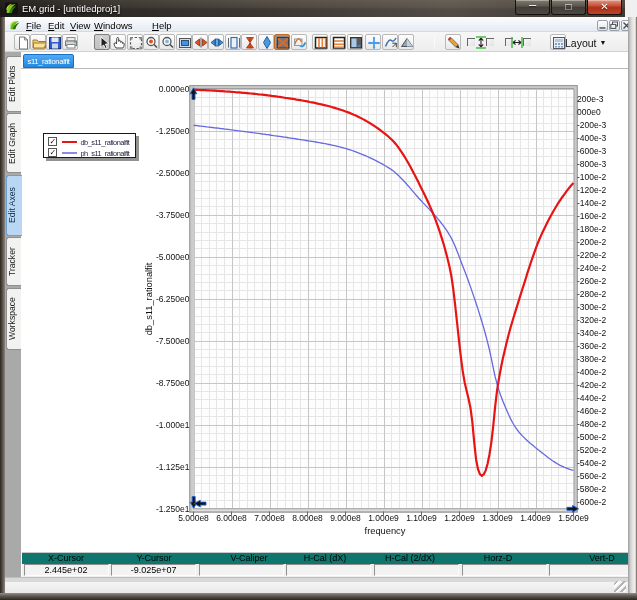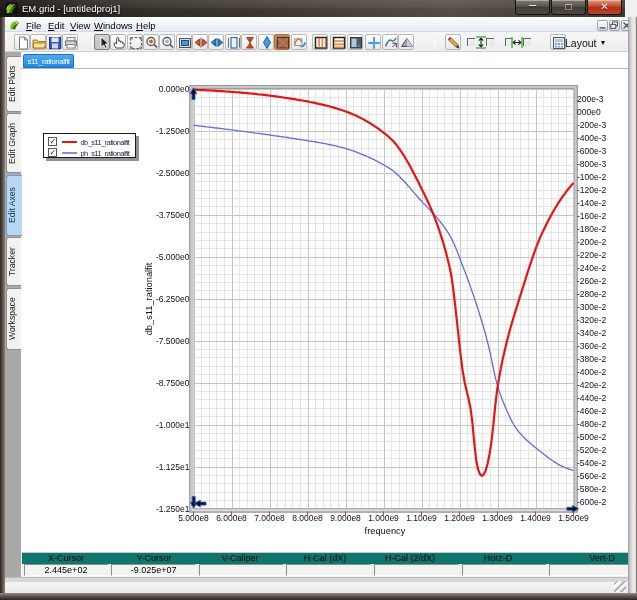--- a/index.html
+++ b/index.html
@@ -77,21 +77,21 @@
 <div class="abs" id="menubar">
   <svg class="abs" style="left:7px;top:2px" width="12" height="12" viewBox="0 0 16 15">
     <path d="M2 13 C2 6 5 3 13 2 C8 6 7 8 6 13 Z" fill="#6ab818"></path>
     <path d="M5 13 C6 9 8 6 14 4 C10 8 9 10 8.5 13 Z" fill="#2a6a0a"></path>
     <path d="M1.5 9 C2 5 4 2.5 9 1.5 C5 4 3 6 3 9 Z" fill="#b8d830"></path>
   </svg>
   <div class="menuitem" style="left:24px"><u>F</u>ile</div>
   <div class="menuitem" style="left:46px"><u>E</u>dit</div>
   <div class="menuitem" style="left:68px"><u>V</u>iew</div>
   <div class="menuitem" style="left:92px"><u>W</u>indows</div>
-  <div class="menuitem" style="left:134px"><u>H</u>elp</div>
+  <div class="menuitem" style="left:150px"><u>H</u>elp</div>
   <div class="mdibtn" style="left:595px"><svg width="9" height="9" viewBox="0 0 9 9">
         <line x1="1.5" y1="7" x2="7.5" y2="7" stroke="#4a4f56" stroke-width="1.4"></line>
       </svg></div>
   <div class="mdibtn" style="left:607px"><svg width="9" height="9" viewBox="0 0 9 9">
         <rect x="2.5" y="1" width="5" height="4" fill="none" stroke="#4a4f56"></rect>
         <rect x="0.8" y="3.4" width="5" height="4" fill="#eef1f5" stroke="#4a4f56"></rect>
       </svg></div>
   <div class="mdibtn" style="left:619px"><svg width="9" height="9" viewBox="0 0 9 9">
         <path d="M1.5 1.5 L7.5 7.5 M7.5 1.5 L1.5 7.5" stroke="#4a4f56" stroke-width="1.4"></path>
       </svg></div>
@@ -507,21 +507,21 @@
   </div>
 <div class="vtab" style="top:237px;height:49px">
     <div>Tracker</div>
   </div>
 <div class="vtab" style="top:287.5px;height:62px">
     <div>Workspace</div>
   </div>
 <div class="abs" id="statushdr">
 <div class="shcol" style="left:0px">X-Cursor</div>
 <div class="shcol" style="left:88px">Y-Cursor</div>
-<div class="shcol" style="left:174px">V-Caliper</div>
+<div class="shcol" style="left:183px">V-Caliper</div>
 <div class="shcol" style="left:259px">H-Cal (dX)</div>
 <div class="shcol" style="left:344px">H-Cal (2/dX)</div>
 <div class="shcol" style="left:432px">Horz-D</div>
 <div class="shcol" style="left:536px">Vert-D</div>
 </div>
 <div class="abs" id="statusvals">
 <div class="svbox" style="left:1.5px;width:85px">2.445e+02</div>
 <div class="svbox" style="left:89.1px;width:85px">-9.025e+07</div>
 <div class="svbox" style="left:176.7px;width:85px"></div>
 <div class="svbox" style="left:264.3px;width:85px"></div>

